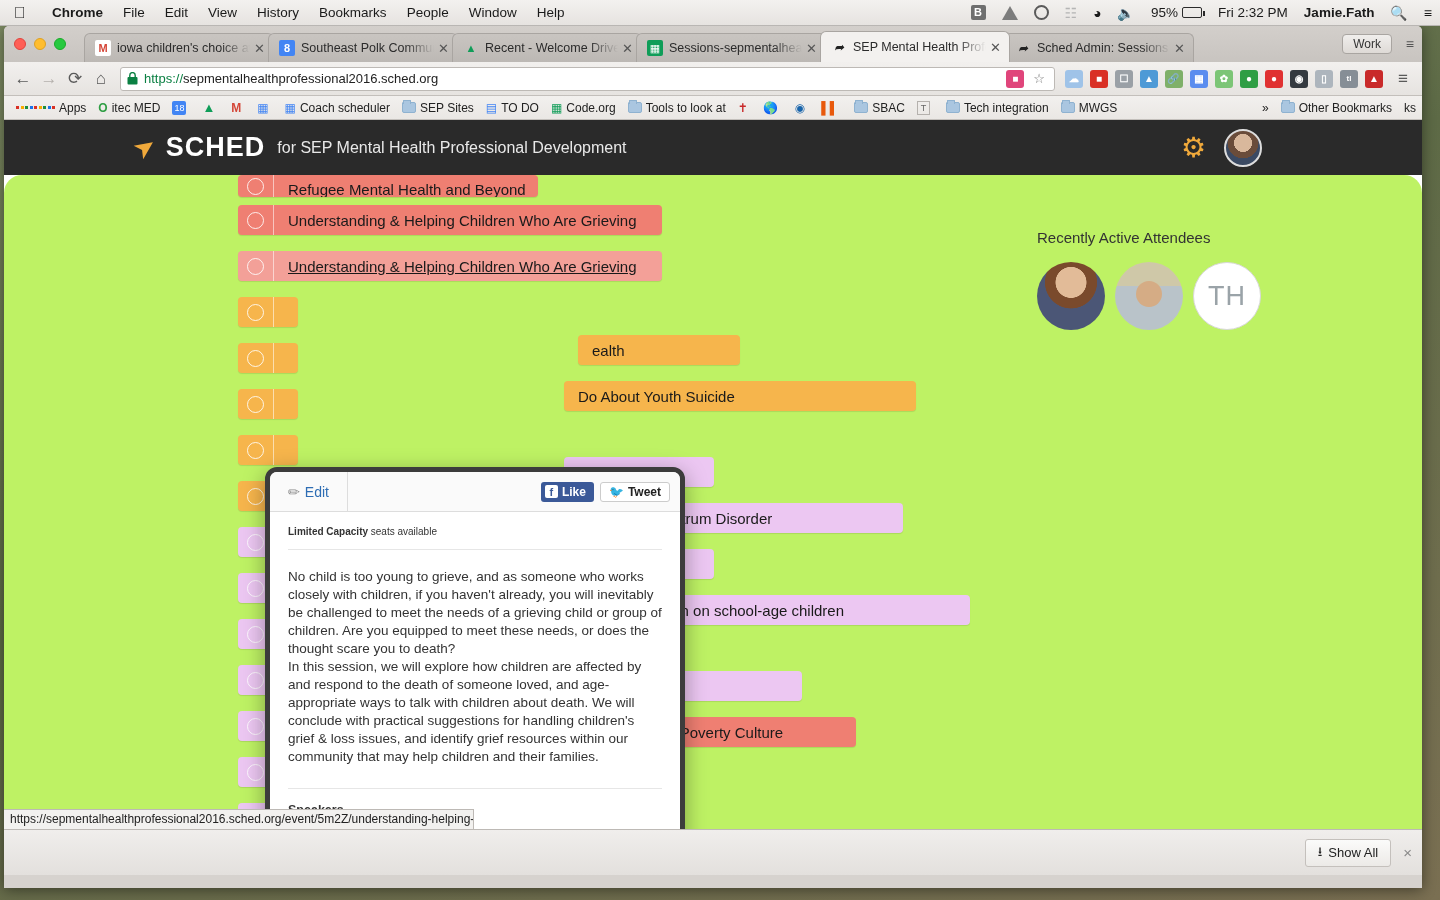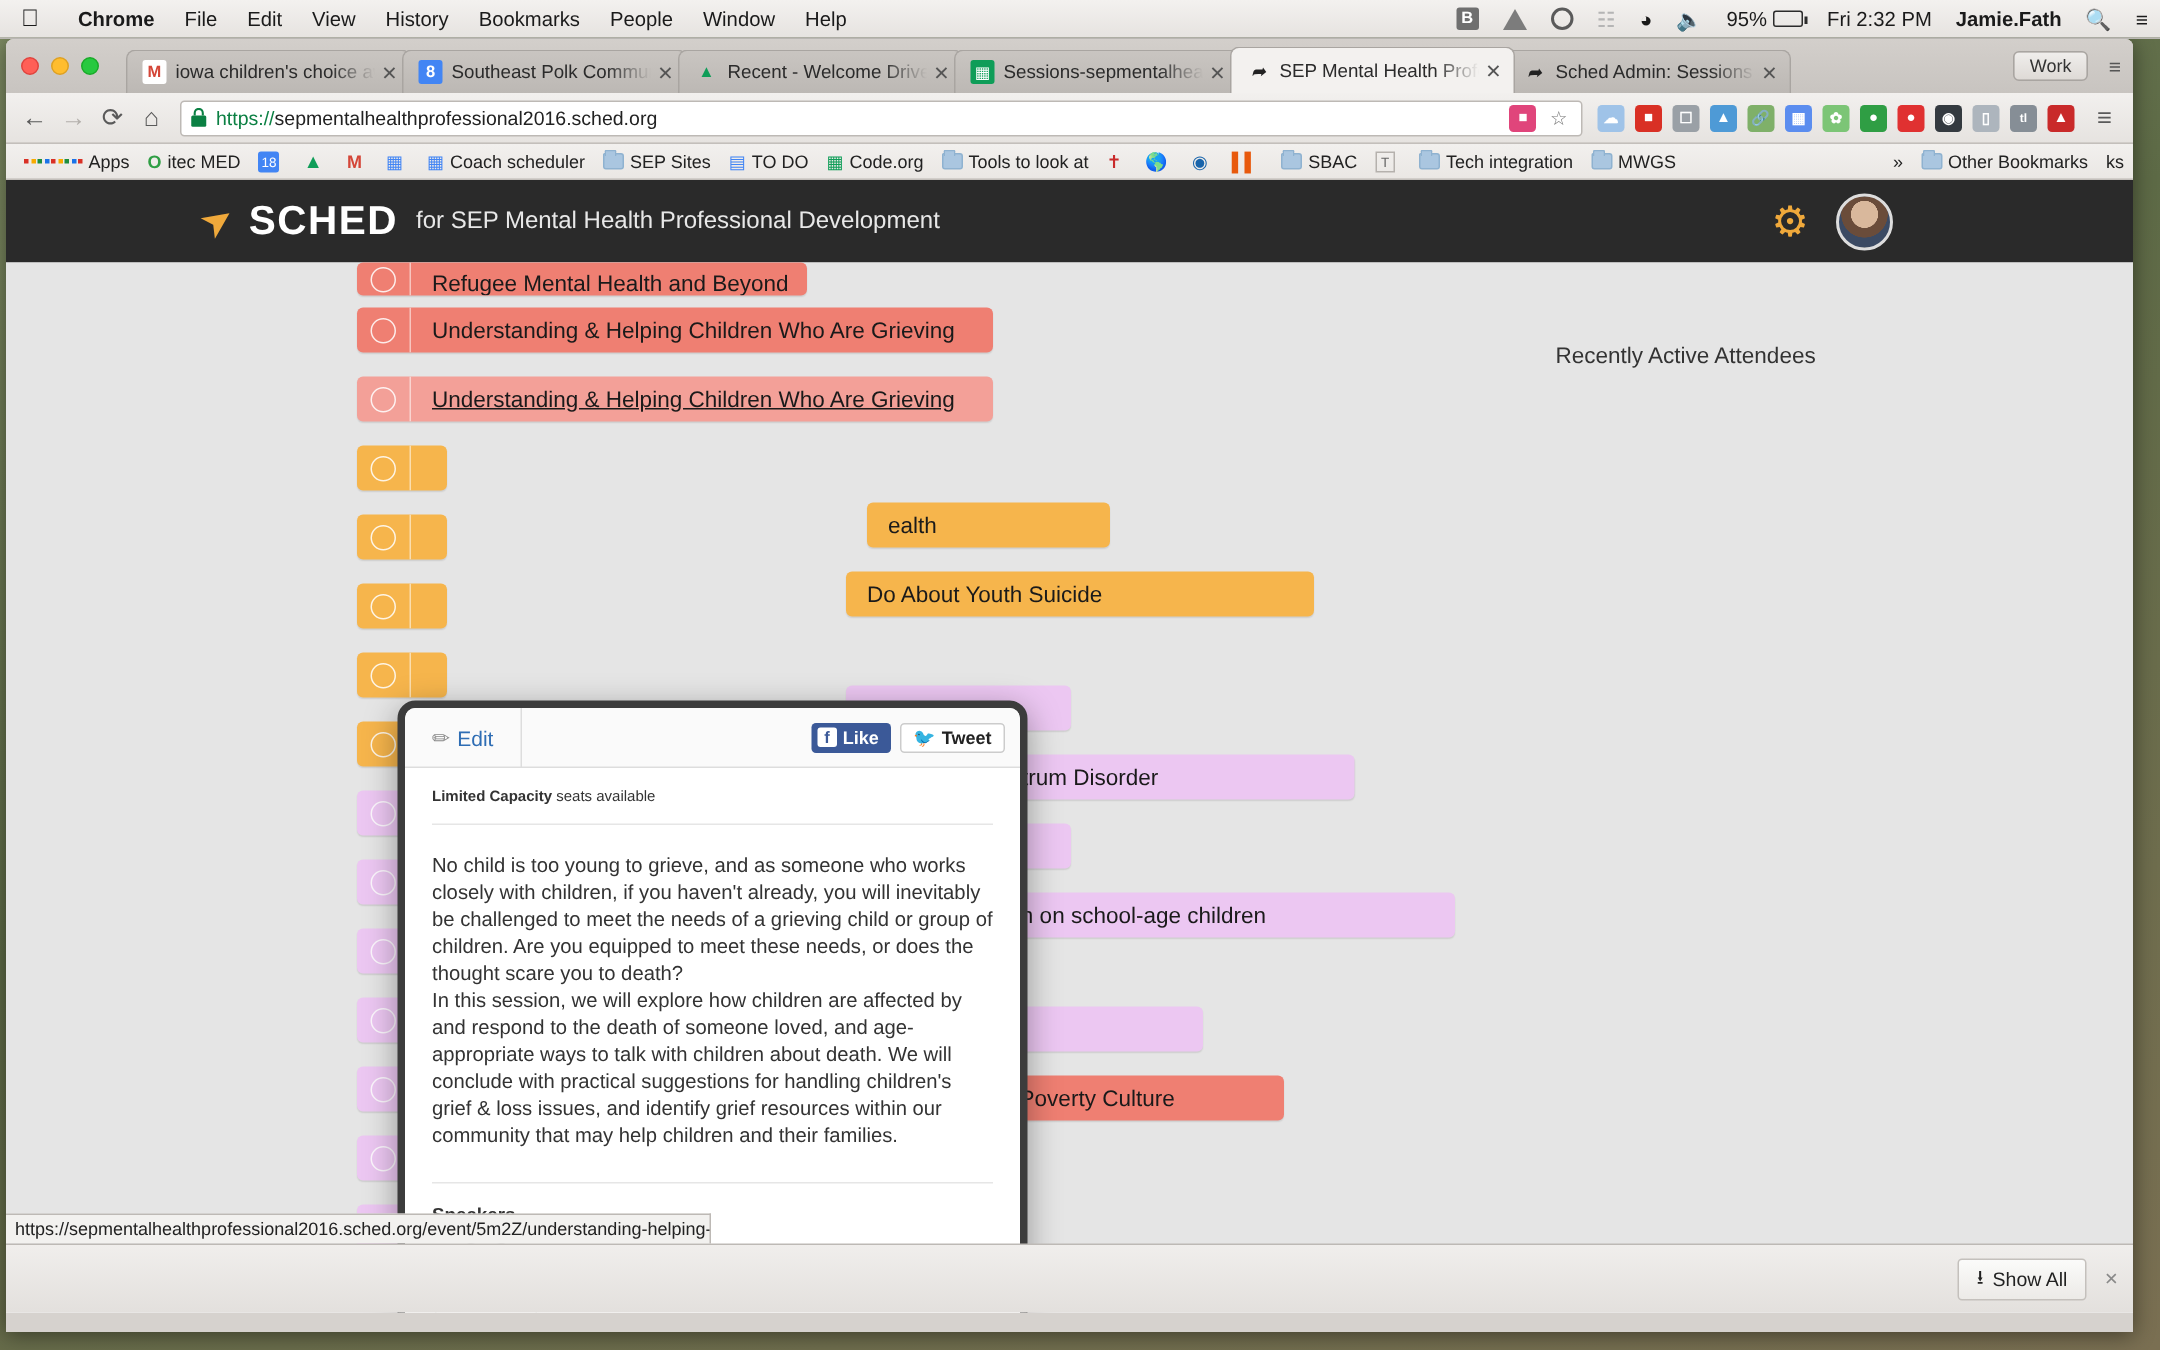--- a/index.html
+++ b/index.html
@@ -171,21 +171,21 @@
   }
   .sched-sub { color:#e8e8e8; font-size: 16px; margin-left: 12px; }
   #hdr-right { position:absolute; right: 160px; display:flex; align-items:center; gap:18px;}
   .gear { color:#f0a93b; font-size: 28px; }
   .hdr-avatar {
     width: 38px;height:38px;border-radius:50%;
     background: radial-gradient(circle at 50% 35%, #d9b89c 0 32%, #6a4c3a 33% 55%, #3b4a63 56%);
     border: 2px solid #ddd;
   }
 
-  #page-body { position:relative; background:#e5e5e5; height: 700px; }
+  #page-body { position:relative; background:#bef264; height: 700px; border-radius: 18px; }
 
   
   .col { position:absolute; }
   .pill {
     display:flex; align-items:center;
     border-radius: 4px;
     height: 30px;
     font-size: 15px; color:#1a1a1a;
     box-shadow: 0 1px 1px rgba(0,0,0,.10);
     margin-bottom: 16px;
@@ -622,21 +622,21 @@
               <b></b>
             </span>
           <span class="ptext">Welcome To My World</span>
         </div>
       </div>
 
       <div class="col" style="left:560px; top:160px;">
         <div class="pill c-orange" style="width:162px;margin-left:14px;">
             <span class="ptext">ealth</span>
           </div>
-        <div class="pill c-orange" style="width:312px;text-align:right;">
+        <div class="pill c-orange" style="width:352px;text-align:right;">
             <span class="ptext">Do About Youth Suicide</span>
           </div>
         <div class="pill c-purple" style="width:150px;margin-top:46px;">
             <span class="ptext">es</span>
           </div>
         <div class="pill c-purple" style="width:339px;">
             <span class="ptext">ith Autism Spectrum Disorder</span>
           </div>
         <div class="pill c-purple" style="width:150px;">
             <span class="ptext">om</span>
@@ -647,20 +647,25 @@
         <div class="pill c-purple" style="width:238px;margin-top:46px;">
             <span class="ptext">Assist Students</span>
           </div>
         <div class="pill c-red" style="width:292px;">
             <span class="ptext">Understanding Poverty Culture</span>
           </div>
       </div>
 
       <div id="attendees">
         <h3>Recently Active Attendees</h3>
+        <div class="av-row">
+          <span class="av av1"></span>
+          <span class="av av2"></span>
+          <span class="av av3">TH</span>
+        </div>
       </div>
 
       <div id="popup">
         <div id="pop-toolbar">
           <div class="edit-cell">
             <span class="pen">✎</span>
             <span class="etxt">Edit</span>
           </div>
           <div class="social">
             <span class="fb">

